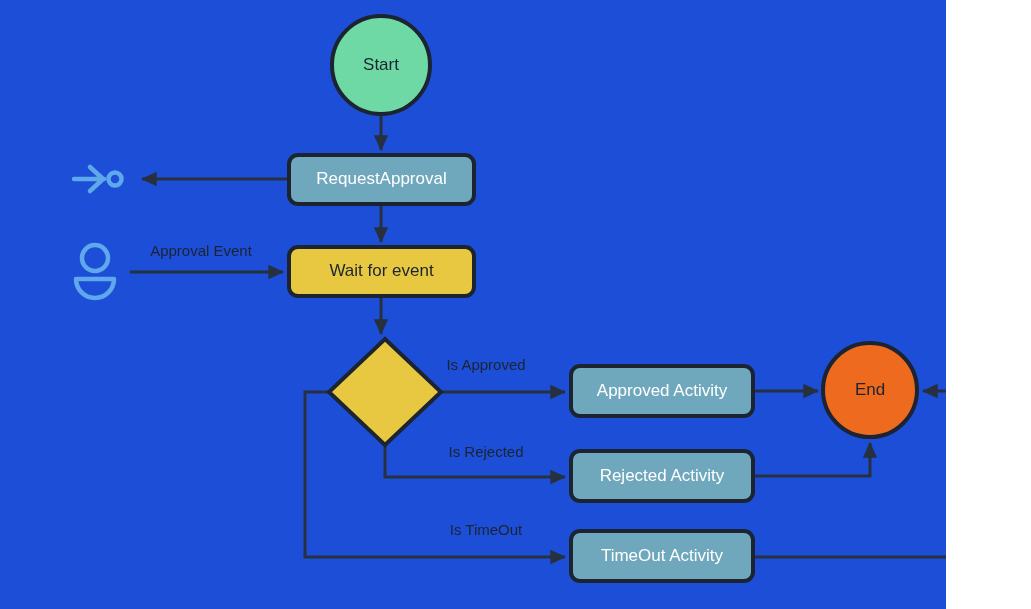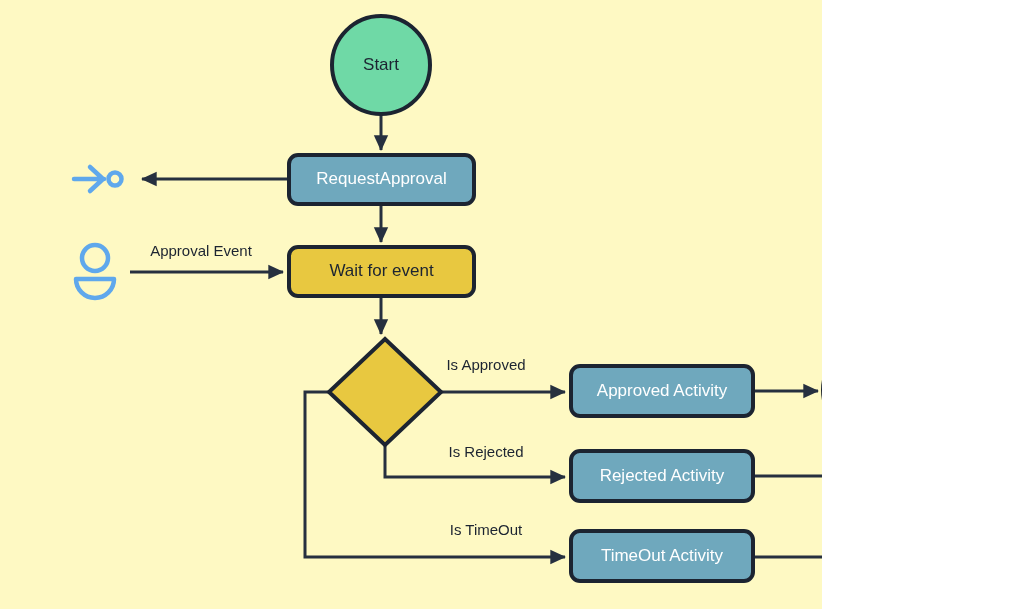--- a/index.html
+++ b/index.html
@@ -6,23 +6,23 @@
   html, body {
     margin: 0;
     padding: 0;
     background: #ffffff;
   }
   body {
     font-family: "Liberation Sans", "DejaVu Sans", sans-serif;
   }
   #diagram-root {
     position: relative;
-    width: 822px;
+    width: 946px;
     height: 609px;
-    background: #fef9c3;
+    background: #1d4ed8;
     overflow: hidden;
   }
   #flow-svg {
     position: absolute;
     top: 0;
     left: 0;
     width: 1031px;
     height: 609px;
   }
   .node-label {

